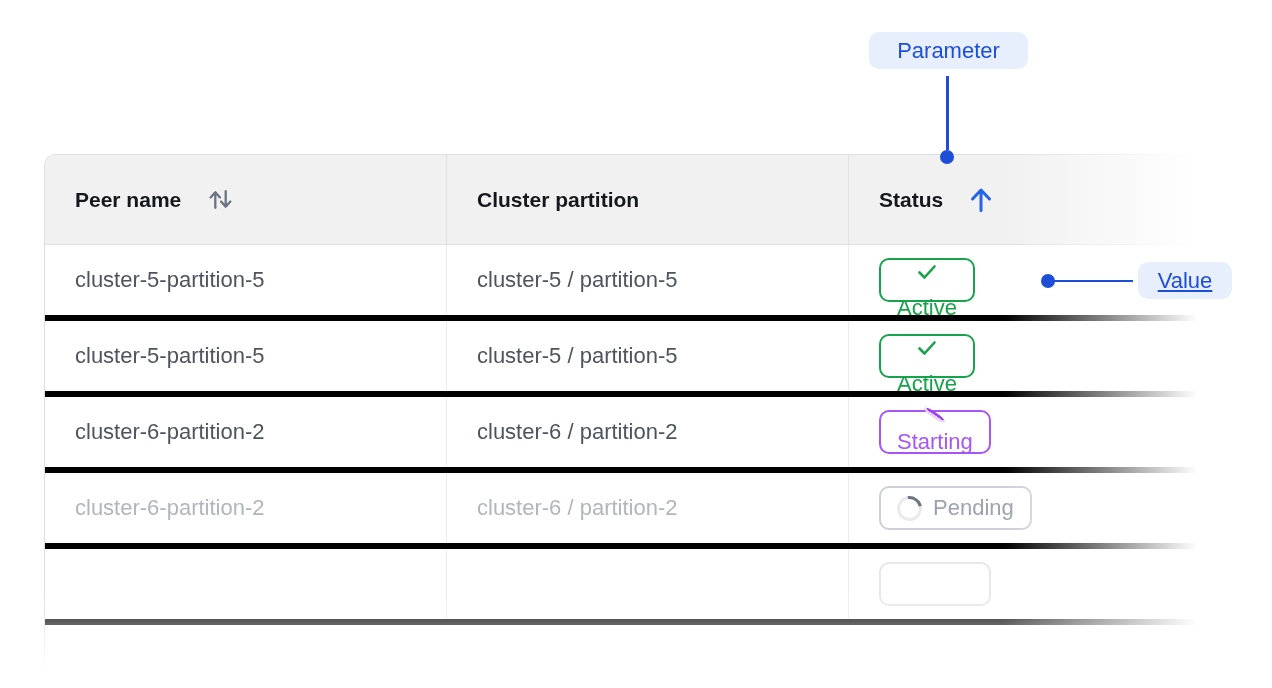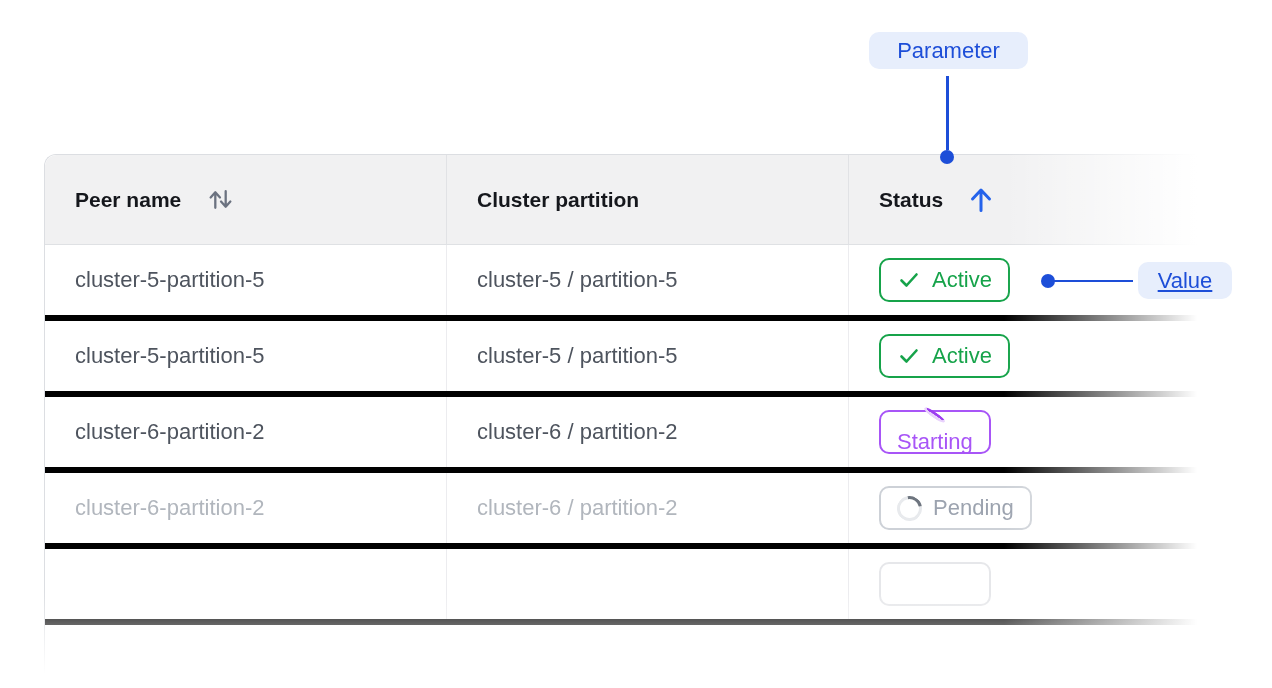--- a/index.html
+++ b/index.html
@@ -81,21 +81,21 @@
 
   
   .badge {
     display:inline-flex; align-items:center;
     gap:11px;
     height:44px; padding:0 16px;
     border:2px solid; border-radius:10px;
     font-size:22px; font-weight:500;
     background:#fff;
   }
-  .badge-active   { color:#16a34a; border-color:#16a34a; }
+  .badge-active   { color:#16a34a; border-color:#16a34a;flex-direction:column; }
   .badge-starting { color:#a855f7; border-color:#a855f7;flex-direction:column; }
   .badge-pending  { color:#9ca3af; border-color:#cdd1d7; }
   .badge-ghost    { color:transparent; border-color:#e6e7ea; width:112px; }
 
   .check-icon { display:flex; }
 
   .spinner {
     width:25px; height:25px; border-radius:50%;
     border:3.5px solid;
     transform:rotate(35deg);

